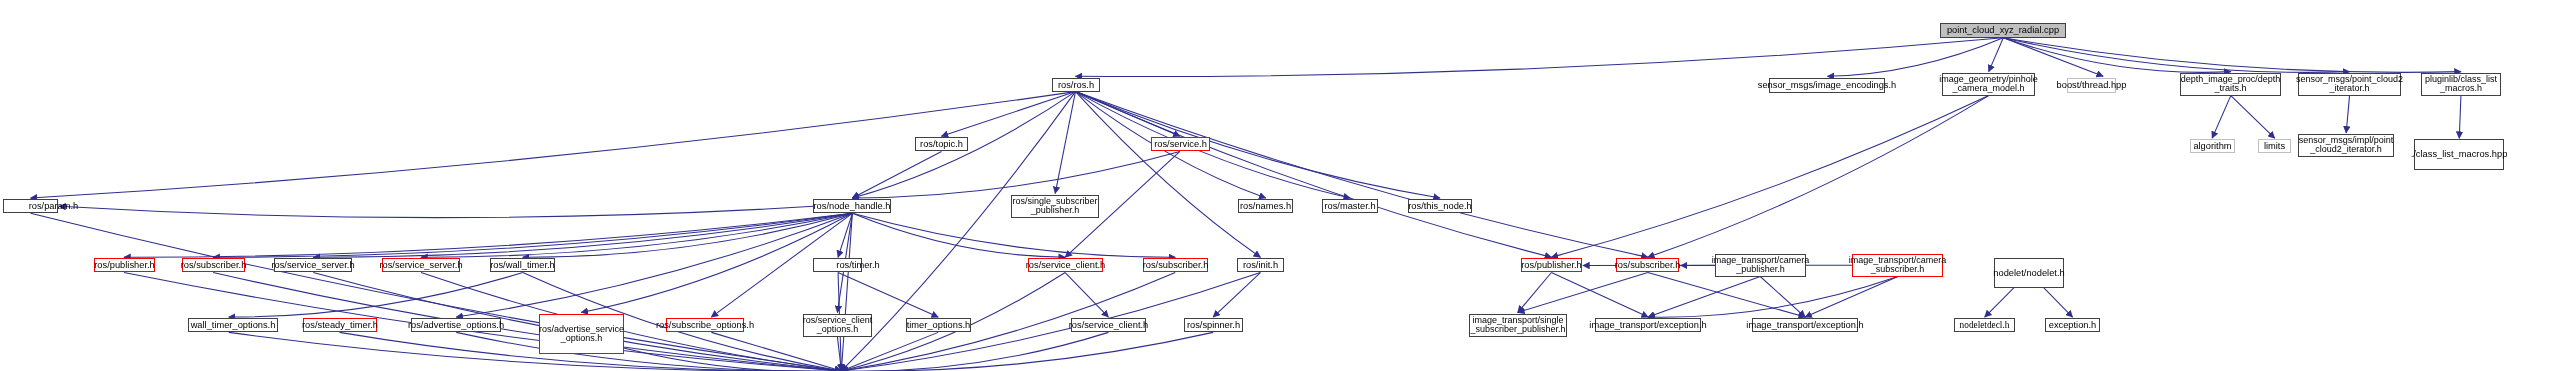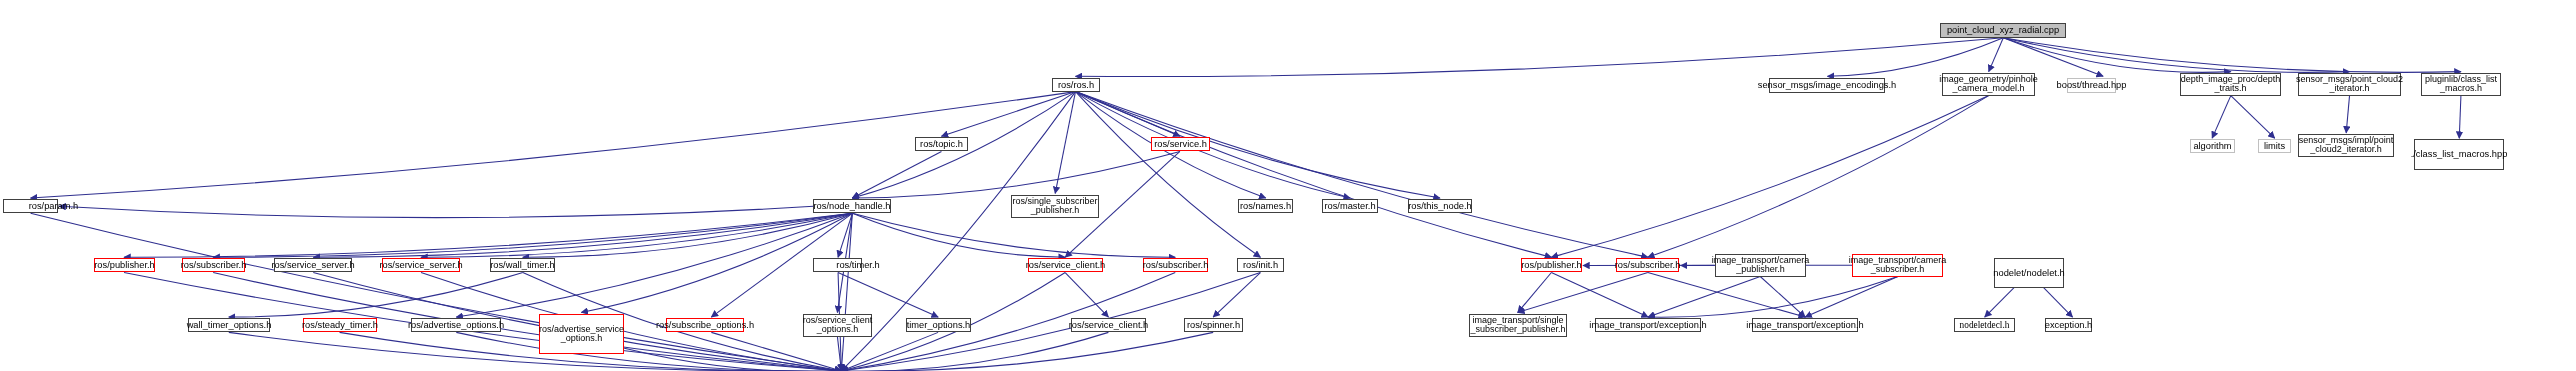--- a/index.html
+++ b/index.html
@@ -180,32 +180,32 @@
     <div class="node red" style="left: 1028px; top: 237px; width: 75px; height: 14px;">ros/service_client.h</div>
     <div class="node red" style="left: 1143px; top: 237px; width: 65px; height: 14px;">ros/subscriber.h</div>
     <div class="node dark" style="left: 1237px; top: 237px; width: 47px; height: 14px;">ros/init.h</div>
     <div class="node red" style="left: 1521px; top: 237px; width: 61px; height: 14px;">ros/publisher.h</div>
     <div class="node red" style="left: 1616px; top: 237px; width: 63px; height: 14px;">ros/subscriber.h</div>
     <div class="node dark two-line" style="left: 1715px; top: 233px; width: 91px; height: 22.6px;">image_transport/camera
 _publisher.h</div>
     <div class="node red two-line" style="left: 1852px; top: 233px; width: 91px; height: 22.6px;">image_transport/camera
 _subscriber.h</div>
     <div class="node dark" style="left: 1994px; top: 237px; width: 70px; height: 30px;">nodelet/nodelet.h</div>
-    <div class="node dark" style="left: 188px; top: 297px; width: 82px; height: 14px;">wall_timer_options.h</div>
+    <div class="node dark" style="left: 188px; top: 297px; width: 90px; height: 14px;">wall_timer_options.h</div>
     <div class="node red" style="left: 303px; top: 297px; width: 74px; height: 14px;">ros/steady_timer.h</div>
     <div class="node dark" style="left: 411px; top: 297px; width: 90px; height: 14px;">ros/advertise_options.h</div>
     <div class="node red two-line" style="left: 539px; top: 293px; width: 85px; height: 40px;">ros/advertise_service
 _options.h</div>
     <div class="node red" style="left: 666px; top: 297px; width: 78px; height: 14px;">ros/subscribe_options.h</div>
     <div class="node dark two-line" style="left: 803px; top: 293px; width: 69px; height: 22.6px;">ros/service_client
 _options.h</div>
     <div class="node dark" style="left: 906px; top: 297px; width: 65px; height: 14px;">timer_options.h</div>
     <div class="node dark" style="left: 1071px; top: 297px; width: 75px; height: 14px;">ros/service_client.h</div>
     <div class="node dark" style="left: 1184px; top: 297px; width: 59px; height: 14px;">ros/spinner.h</div>
     <div class="node dark two-line" style="left: 1469px; top: 293px; width: 98px; height: 22.6px;">image_transport/single
 _subscriber_publisher.h</div>
     <div class="node dark" style="left: 1595px; top: 297px; width: 106px; height: 14px;">image_transport/exception.h</div>
     <div class="node dark" style="left: 1752px; top: 297px; width: 106px; height: 14px;">image_transport/exception.h</div>
     <div class="node dark" style="left: 1954px; top: 297px; width: 61px; height: 14px; font-family: Liberation Serif, serif;">nodeletdecl.h</div>
-    <div class="node dark" style="left: 2045px; top: 297px; width: 47px; height: 14px;">exception.h</div>
+    <div class="node dark" style="left: 2045px; top: 297px; width: 55px; height: 14px;">exception.h</div>
     <div class="node red" style="left: 809px; top: 351px; width: 65px; height: 14px;">ros/forwards.h</div>
   </div>
 
 
 </body></html>

